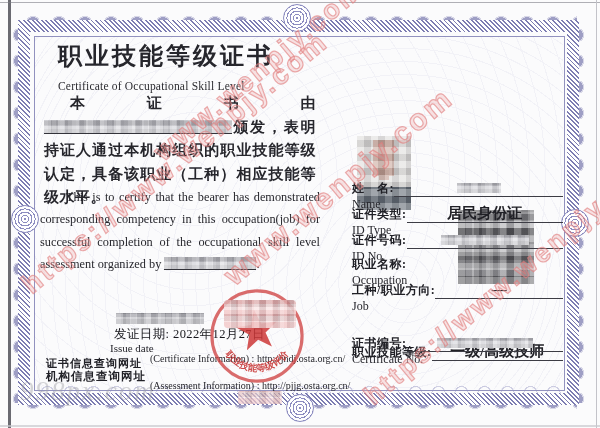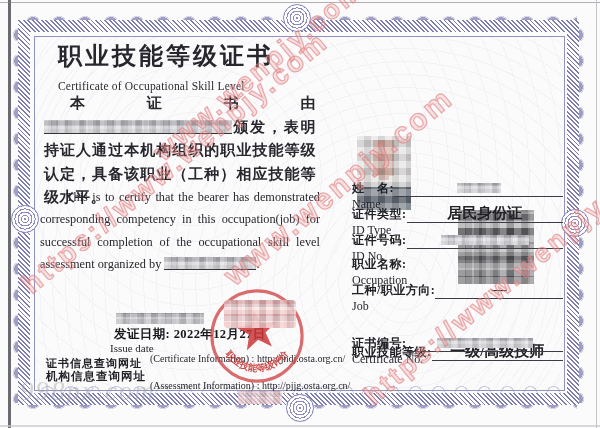--- a/index.html
+++ b/index.html
@@ -69,21 +69,21 @@
   .cert-subtitle{font-size:11.5px;margin-top:8px;color:#2b2b30;letter-spacing:.2px;}
   .para-cn{left:44px;top:93px;width:272px;font-size:15px;line-height:23.5px;
     text-align:justify;font-weight:600;letter-spacing:.5px;color:#26262c;font-family:Liberation Mono, monospace;}
   .blur-line-cn{display:inline-block;width:188px;height:13px;vertical-align:-2px;
     border-bottom:1.6px solid #33333a;}
   .para-en{left:40px;top:186px;width:280px;font-size:12.3px;line-height:22.4px;
     text-align:justify;color:#26262c;}
   .blur-line-en{display:inline-block;width:92px;height:12px;vertical-align:-2px;
     border-bottom:1.4px solid #33333a;}
   .org-blur{left:116px;top:313px;width:88px;height:11px;}
-  .issue-date{left:114px;top:326px;font-size:12.5px;font-weight:700;color:#17171c;letter-spacing:.4px;}
+  .issue-date{left:114px;top:326px;font-size:12.5px;font-weight:400;color:#17171c;letter-spacing:.4px;}
   .issue-date-sub{left:110px;top:342px;font-size:11px;color:#26262c;}
   .q-label1{left:46px;top:356px;font-size:11px;font-weight:700;color:#222228;letter-spacing:1px;}
   .q-label2{left:46px;top:369px;font-size:11.5px;font-weight:600;color:#222228;letter-spacing:1px;}
   .info1{left:150px;top:353px;font-size:10px;color:#26262c;}
   .info2{left:150px;top:368px;font-size:10px;color:#26262c;margin-top:12px;}
 
   
   .seal{left:208px;top:287px;width:98px;height:98px;}
   .seal-mosaic-top{left:224px;top:289px;width:72px;height:28px;border-radius:4px;}
   .seal-mosaic-bottom{left:238px;top:352px;width:44px;height:13px;border-radius:2px;opacity:.8;}

